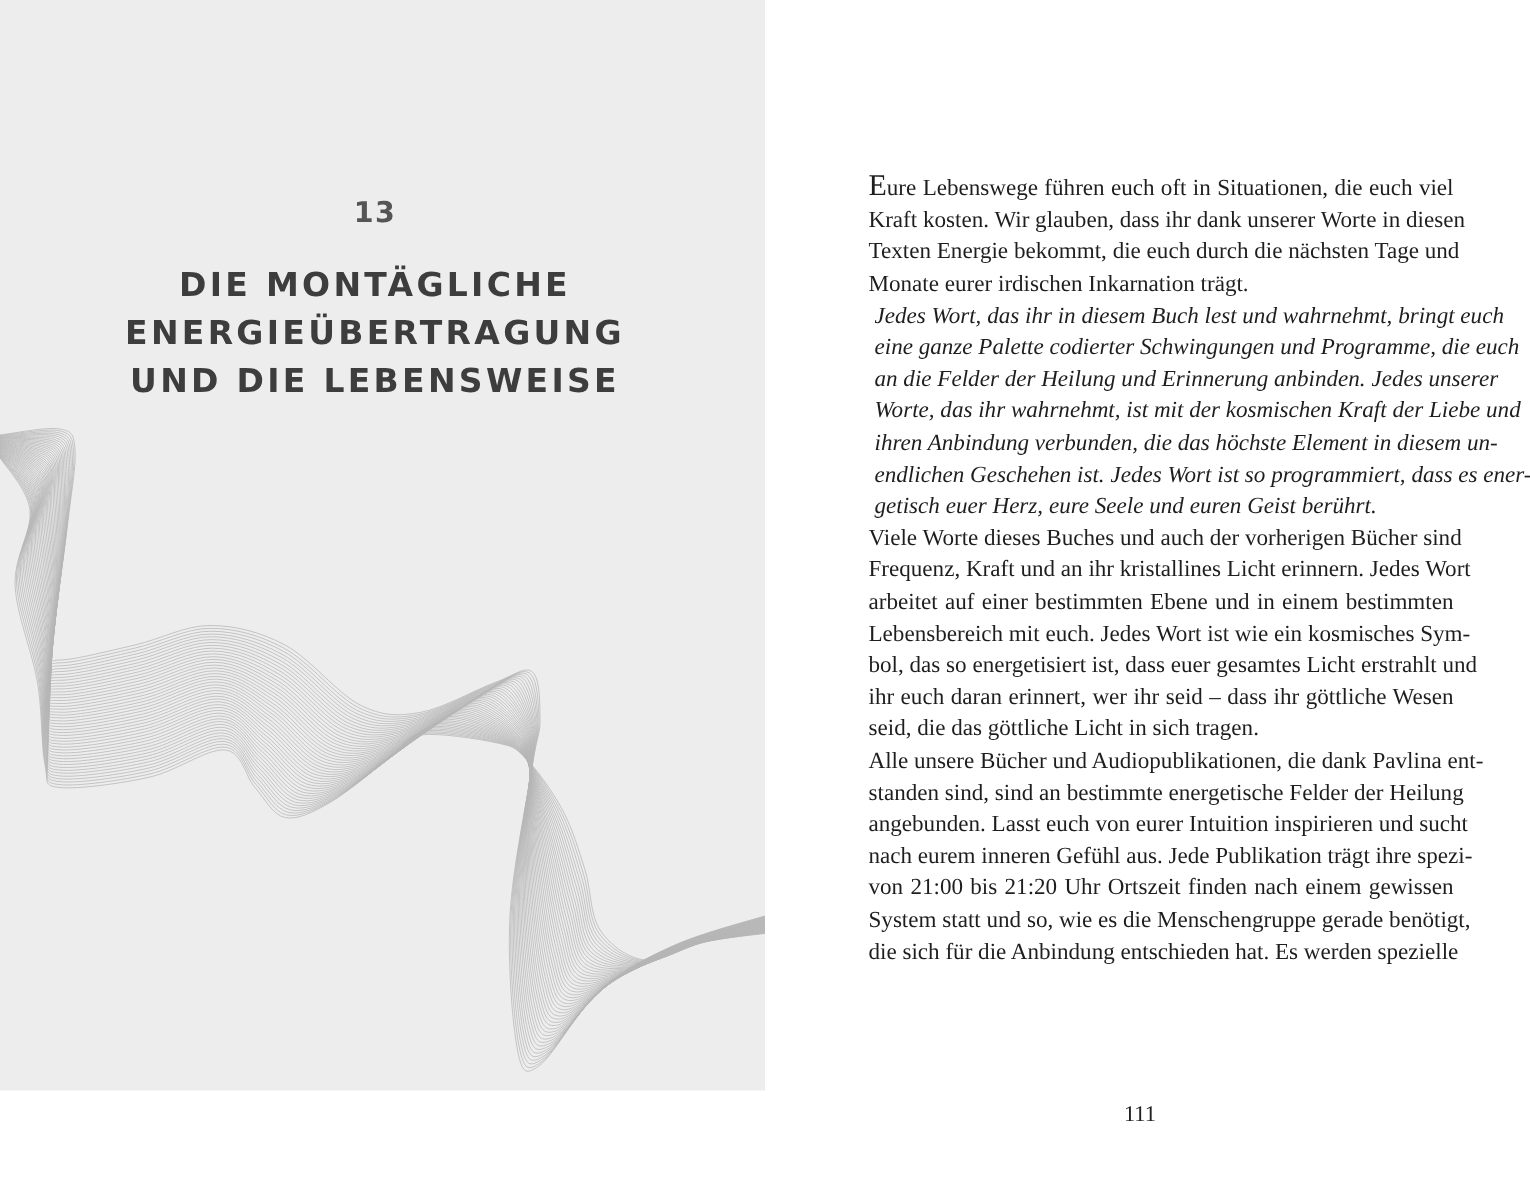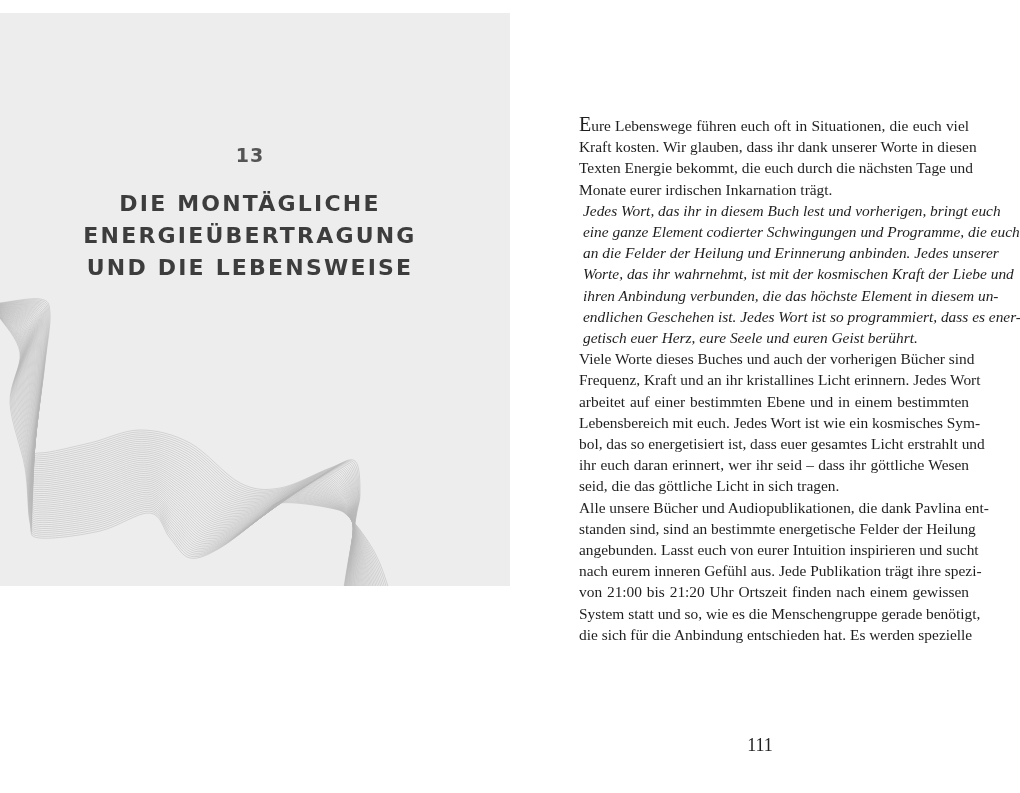--- a/index.html
+++ b/index.html
@@ -1,21 +1,21 @@
 <!DOCTYPE html>
 <html><head>
   <meta charset="utf-8">
   <style>
     html, body { margin: 0; padding: 0; }
     body {
       width: 1020px; height: 793px; overflow: hidden; position: relative;
       background: #ffffff;
     }
     .left-page {
-      position: absolute; left: 0; top: 13px; width: 510px; height: 573px;
+      position: absolute; left: 0; top: 0; width: 510px; height: 727px;
       background: #ededed; overflow: hidden;
     }
     .right-page {
       position: absolute; left: 510px; top: 0; width: 510px; height: 793px;
       background: #ffffff;
     }
     .chapter-number {
       position: absolute; left: 0; width: 500px; top: 131px;
       text-align: center;
       font-family: "DejaVu Sans", sans-serif; font-weight: bold;
@@ -36,21 +36,21 @@
       font-family: "Liberation Serif", serif; font-size: 15.4px; line-height: 21.2px;
       color: #1e1e1e; text-align: justify; margin-left: 12px;
     }
     .body-text p { margin: 0; }
     .body-text p.italic { font-style: italic; text-indent: 4px; }
     .dropcap { font-size: 20px; }
     .line { display: block; text-align-last: justify; white-space: nowrap; }
     .line.last { text-align-last: left; }
     .page-number {
       position: absolute; left: 710px; width: 100px; top: 735px; text-align: center;
-      font-family: "Liberation Serif", serif; font-size: 18px; color: #222;
+      font-family: "Liberation Serif", serif; font-size: 15px; color: #222;
     }
   </style>
 </head>
 <body>
 
 <div class="left-page">
   <div class="chapter-number">13</div>
   <div class="chapter-title">
     <span>DIE MONTÄGLICHE</span>
     <span>ENERGIEÜBERTRAGUNG</span>
@@ -108,22 +108,22 @@
 <div class="right-page"></div>
 
 <div class="body-text">
   <p>
     <span class="line"><span class="dropcap">E</span><span>ure Lebenswege führen euch oft in Situationen, die euch viel</span></span>
     <span class="line">Kraft kosten. Wir glauben, dass ihr dank unserer Worte in diesen</span>
     <span class="line">Texten Energie bekommt, die euch durch die nächsten Tage und</span>
     <span class="line last">Monate eurer irdischen Inkarnation trägt.</span>
   </p>
   <p class="italic">
-    <span class="line">Jedes Wort, das ihr in diesem Buch lest und vorherigen, bringt euch</span>
-    <span class="line">eine ganze Element codierter Schwingungen und Programme, die euch</span>
+    <span class="line">Jedes Wort, das ihr in diesem Buch lest und wahrnehmt, bringt euch</span>
+    <span class="line">eine ganze Palette codierter Schwingungen und Programme, die euch</span>
     <span class="line">an die Felder der Heilung und Erinnerung anbinden. Jedes unserer</span>
     <span class="line">Worte, das ihr wahrnehmt, ist mit der kosmischen Kraft der Liebe und</span>
     <span class="line">ihren Anbindung verbunden, die das höchste Element in diesem un-</span>
     <span class="line">endlichen Geschehen ist. Jedes Wort ist so programmiert, dass es ener-</span>
     <span class="line last">getisch euer Herz, eure Seele und euren Geist berührt.</span>
   </p>
   <p>
     <span class="line">Viele Worte dieses Buches und auch der vorherigen Bücher sind</span>
     <span class="line">Frequenz, Kraft und an ihr kristallines Licht erinnern. Jedes Wort</span>
     <span class="line">arbeitet auf einer bestimmten Ebene und in einem bestimmten</span>

